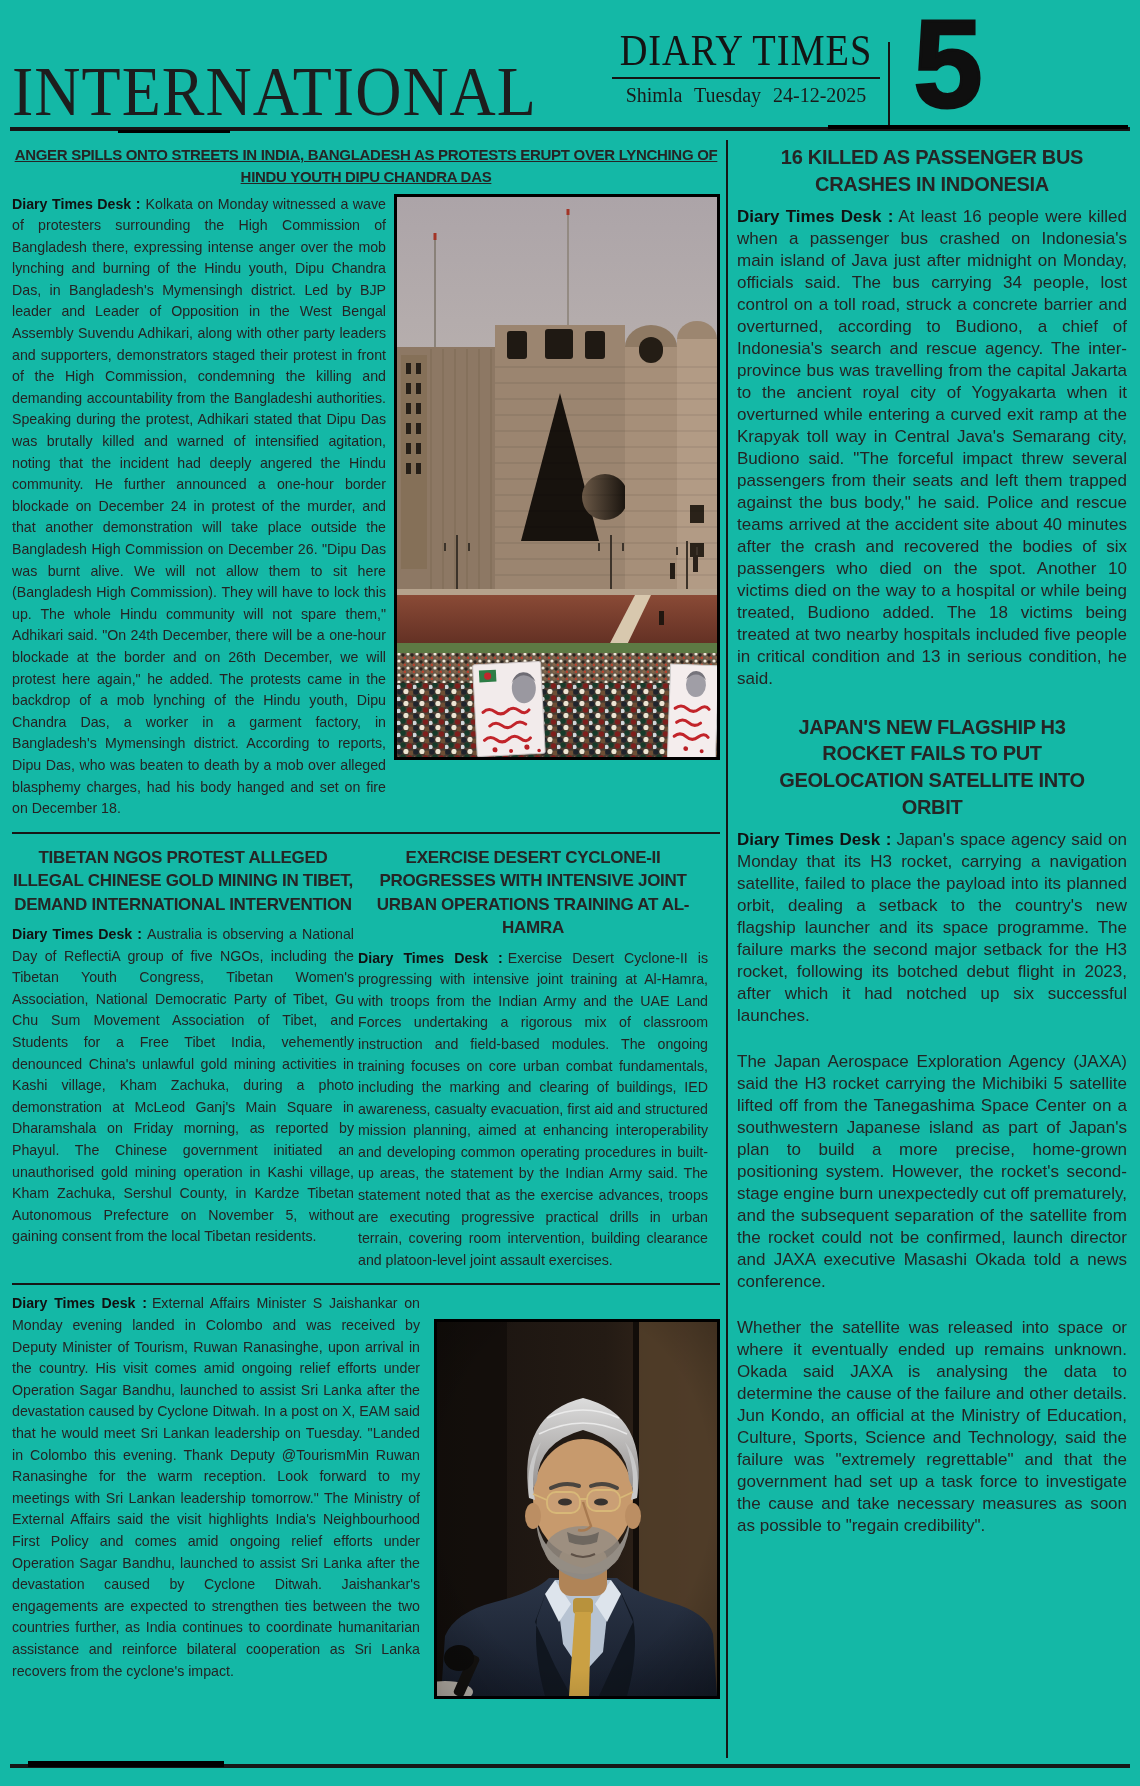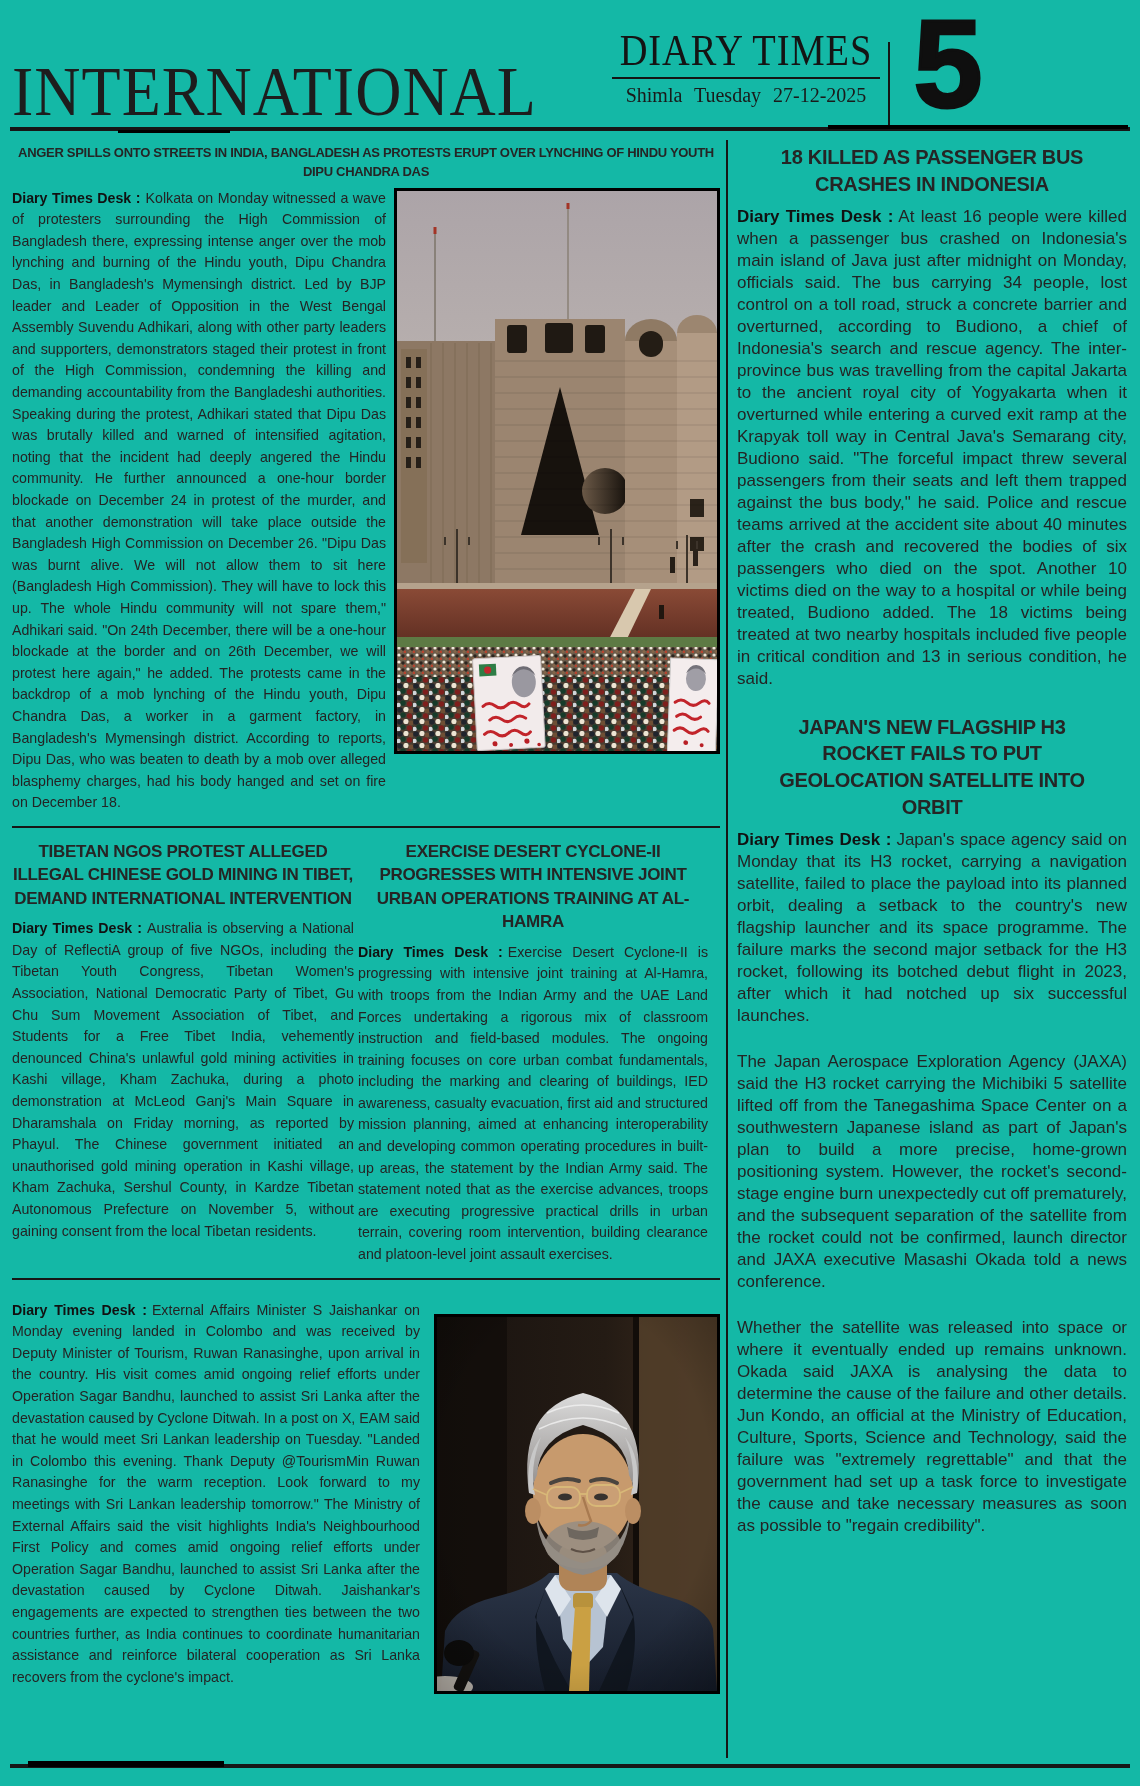--- a/index.html
+++ b/index.html
@@ -22,51 +22,51 @@
   .rule-top-seg1{position:absolute;left:118px;top:130px;width:112px;height:3px;background:#000;}
   .rule-top-seg2{position:absolute;left:828px;top:125px;width:300px;height:4px;background:#000;}
   
   .col-divider{position:absolute;left:726px;top:140px;height:1618px;width:2px;background:#161616;}
   .left-region{position:absolute;left:12px;top:142px;width:708px;}
   .right-region{position:absolute;left:737px;top:142px;width:390px;}
   .rule-bottom{position:absolute;left:10px;right:10px;top:1764px;height:4px;background:#161616;}
   .rule-bottom-seg{position:absolute;left:28px;top:1761px;width:196px;height:6px;background:#000;}
   
   .head{font-weight:700;color:#252525;text-align:center;margin:0;letter-spacing:-0.3px;}
-  .head-lead{font-size:13px;line-height:1.45;margin:2px 0 6px 0;}
+  .head-lead{font-size:15px;line-height:1.45;margin:2px 0 6px 0;text-decoration:underline;}
   .head-mid{font-size:17px;line-height:1.38;margin:4px 0 8px 0;letter-spacing:-0.3px;}
   .head-right{font-size:20px;line-height:1.34;margin:2px 0 8px 0;padding:0 28px;}
   .body{font-size:14.2px;line-height:21.6px;text-align:justify;color:#242424;margin:0;}
   .byline{font-weight:700;color:#111;margin-right:5px;}
   .rbody{font-size:17px;line-height:22px;margin:0 0 24px 0;}
   .lead-row{display:flex;gap:8px;margin-top:4px;justify-content:center;}
   .lead-text{width:374px;}
   .mid-row{display:flex;gap:4px;margin-top:4px;}
   .mid-col-a{width:342px;}
   .mid-col-b{width:350px;}
   .hrule{border:none;border-top:2px solid #161616;margin:12px 0 8px 0;height:0;}
   .bottom-row{display:flex;gap:14px;margin-top:6px;}
-  .bottom-text{width:408px;margin-top:12px;}
+  .bottom-text{width:408px;}
   
   .photo{margin:0;border:3px solid #000;background:#999;flex:0 0 auto;}
   .photo svg{display:block;}
   .photo-protest{width:320px;height:560px;}
   .photo-jaishankar{width:280px;height:374px;margin-top:26px;}
 </style>
 </head>
 <body>
 
 <div class="page">
 
   <div class="section-title">INTERNATIONAL</div>
 
   <div class="masthead-block">
     <div class="masthead-title">DIARY TIMES</div>
     <div class="masthead-rule"></div>
-    <div class="dateline">Shimla  Tuesday  27-12-2025</div>
+    <div class="dateline">Shimla  Tuesday  24-12-2025</div>
   </div>
 
   <div class="header-vrule"></div>
   <div class="page-number">5</div>
 
   <div class="rule-top"></div>
   <div class="rule-top-seg1"></div>
   <div class="rule-top-seg2"></div>
 
   <div class="col-divider"></div>
@@ -322,21 +322,21 @@
           <rect x="24" y="332" width="11" height="44" rx="4" fill="#141210" transform="rotate(24 30 354)"></rect>
           <ellipse cx="22" cy="336" rx="15" ry="13" fill="#0d0c0b"></ellipse>
 
           <rect width="280" height="374" fill="url(#vig2)"></rect>
         </svg>
       </figure>
     </div>
   </section>
 
   <aside class="right-region">
-    <h2 class="head head-right">18 KILLED AS PASSENGER BUS CRASHES IN INDONESIA</h2>
+    <h2 class="head head-right">16 KILLED AS PASSENGER BUS CRASHES IN INDONESIA</h2>
     <p class="body rbody"><b class="byline">Diary Times Desk :</b><span>At least 16 people were killed when a passenger bus crashed on Indonesia's main island of Java just after midnight on Monday, officials said. The bus carrying 34 people, lost control on a toll road, struck a concrete barrier and overturned, according to Budiono, a chief of Indonesia's search and rescue agency. The inter-province bus was travelling from the capital Jakarta to the ancient royal city of Yogyakarta when it overturned while entering a curved exit ramp at the Krapyak toll way in Central Java's Semarang city, Budiono said. "The forceful impact threw several passengers from their seats and left them trapped against the bus body," he said. Police and rescue teams arrived at the accident site about 40 minutes after the crash and recovered the bodies of six passengers who died on the spot. Another 10 victims died on the way to a hospital or while being treated, Budiono added. The 18 victims being treated at two nearby hospitals included five people in critical condition and 13 in serious condition, he said.</span></p>
 
     <h2 class="head head-right">JAPAN'S NEW FLAGSHIP H3 ROCKET FAILS TO PUT GEOLOCATION SATELLITE INTO ORBIT</h2>
     <p class="body rbody"><b class="byline">Diary Times Desk :</b><span>Japan's space agency said on Monday that its H3 rocket, carrying a navigation satellite, failed to place the payload into its planned orbit, dealing a setback to the country's new flagship launcher and its space programme. The failure marks the second major setback for the H3 rocket, following its botched debut flight in 2023, after which it had notched up six successful launches.</span></p>
     <p class="body rbody">The Japan Aerospace Exploration Agency (JAXA) said the H3 rocket carrying the Michibiki 5 satellite lifted off from the Tanegashima Space Center on a southwestern Japanese island as part of Japan's plan to build a more precise, home-grown positioning system. However, the rocket's second-stage engine burn unexpectedly cut off prematurely, and the subsequent separation of the satellite from the rocket could not be confirmed, launch director and JAXA executive Masashi Okada told a news conference.</p>
     <p class="body rbody">Whether the satellite was released into space or where it eventually ended up remains unknown. Okada said JAXA is analysing the data to determine the cause of the failure and other details. Jun Kondo, an official at the Ministry of Education, Culture, Sports, Science and Technology, said the failure was "extremely regrettable" and that the government had set up a task force to investigate the cause and take necessary measures as soon as possible to "regain credibility".</p>
   </aside>
 
   <div class="rule-bottom"></div>
   <div class="rule-bottom-seg"></div>

